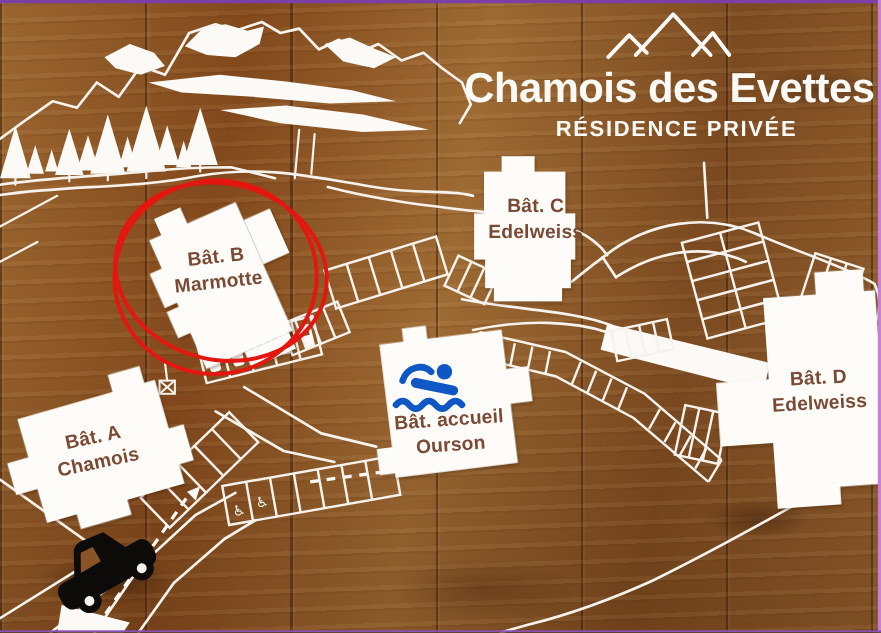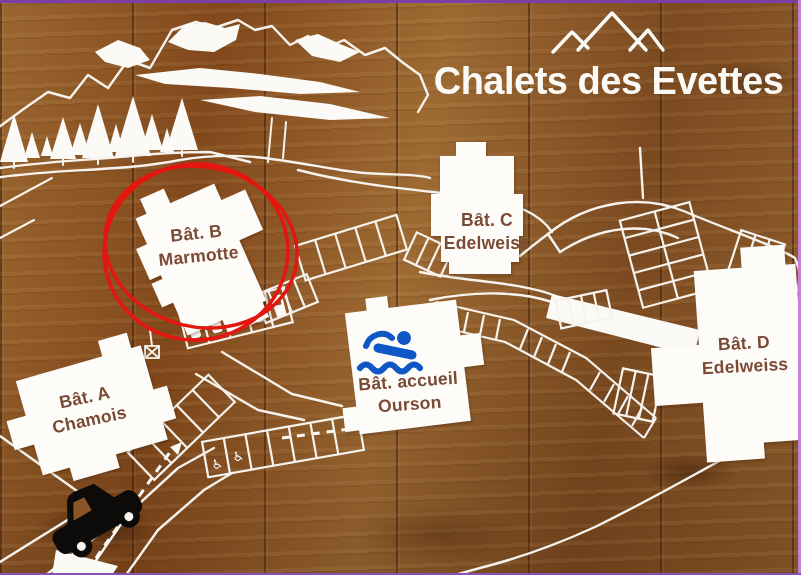--- a/index.html
+++ b/index.html
@@ -240,28 +240,29 @@
       <rect x="8" y="40" width="96" height="26" rx="9" fill="#0d0b09"></rect>
       <path d="M28,42 L40,20 Q43,15 50,15 L72,18 L84,42 Z" fill="#0d0b09"></path>
       <path d="M36,40 L45,24 L57,25 L57,40 Z" fill="#8a5426"></path>
       <circle cx="30" cy="66" r="11" fill="#0d0b09"></circle>
         <circle cx="30" cy="66" r="4.5" fill="#f6f3ee"></circle>
       <circle cx="86" cy="64" r="11" fill="#0d0b09"></circle>
         <circle cx="86" cy="64" r="4.5" fill="#f6f3ee"></circle>
     </g>
   </svg>
 
-  <div class="title">Chalets des Evettes</div>
+  <div class="title">Chamois des Evettes</div>
+  <div class="subtitle">RÉSIDENCE PRIVÉE</div>
 
   <div class="blabel" style="left:135px;top:222px;width:125px;transform:rotate(-6deg);">
     <span>Bât. B</span>
     <span>Marmotte</span>
   </div>
 
-  <div class="blabel" style="left:427px;top:176px;width:120px;margin-top:33px;">
+  <div class="blabel" style="left:427px;top:176px;width:120px;">
     <span>Bât. C</span>
     <span>Edelweiss</span>
   </div>
 
   <div class="blabel" style="left:345px;top:370px;width:128px;transform:rotate(-4deg);">
     <span>Bât. accueil</span>
     <span>Ourson</span>
   </div>
 
   <div class="blabel" style="left:22px;top:386px;width:130px;transform:rotate(-12deg);">

